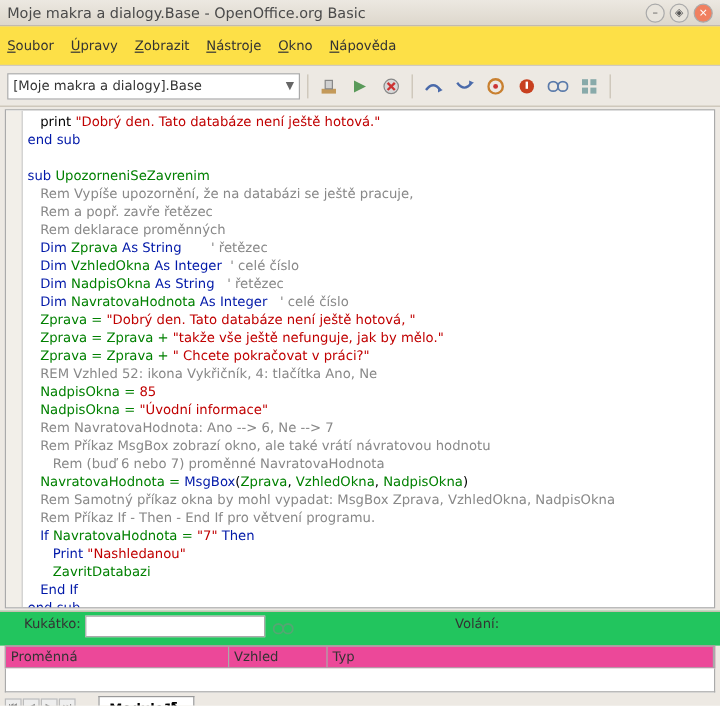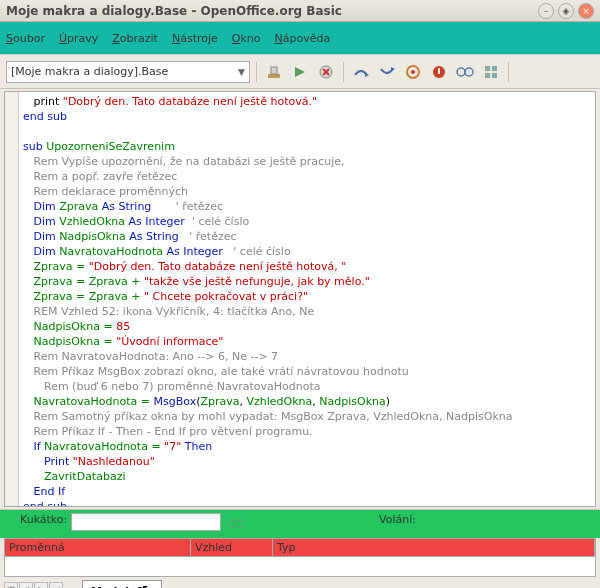--- a/index.html
+++ b/index.html
@@ -1,37 +1,37 @@
 <!DOCTYPE html>
 <html><head>
 <meta charset="utf-8">
 <style>
 *{box-sizing:border-box;margin:0;padding:0;font-family:"DejaVu Sans",Arial,sans-serif;font-size:11px}
 body{background:#ede9e3;width:600px;height:588px;overflow:hidden}
 .titlebar{height:22px;background:linear-gradient(#ece8e1,#ddd7cc);border-bottom:1px solid #b8b0a2;display:flex;align-items:center;padding:0 6px}
-.titlebar .title{flex:1;font-weight:bold;color:#4a4a4a;font-size:12px}
+.titlebar .title{flex:1;font-weight:normal;color:#4a4a4a;font-size:12px}
 .wbtn{width:16px;height:16px;border-radius:50%;margin-left:4px;border:1px solid #aaa;display:flex;align-items:center;justify-content:center;font-size:9px;color:#555;background:#e8e4dc}
 .wbtn.close{background:#f08060;color:#fff}
-.menubar{height:14px;background:#14b8a6;display:flex;align-items:center;padding:16px 6px;border-bottom:1px solid #d0cabf}
+.menubar{height:14px;background:#fde047;display:flex;align-items:center;padding:16px 6px;border-bottom:1px solid #d0cabf}
 .menubar span{margin-right:14px;color:#333}
 .menubar u{text-decoration:underline}
 .toolbar{height:34px;background:#ede9e3;display:flex;align-items:center;padding:0 6px;border-bottom:1px solid #c8c0b2;gap:4px}
 .libbox{background:#fff;border:1px solid #aaa;height:22px;width:244px;display:flex;align-items:center;padding:0 4px;color:#333}
 .libbox .dd{margin-left:auto;font-size:9px;color:#666}
 .tic{width:22px;height:22px;display:flex;align-items:center;justify-content:center;color:#555;font-size:13px}
 .sep{width:1px;height:20px;background:#c8c0b2;margin:0 2px}
 .editor{background:#fff;border:1px solid #aaa;margin:2px 4px;height:416px;overflow:hidden;position:relative}
 .gutter{position:absolute;left:0;top:0;width:14px;height:100%;background:#f2efe9;border-right:1px solid #ccc}
 pre{position:absolute;left:18px;top:2px;font-family:"DejaVu Sans Mono",monospace;font-size:12px;line-height:15px;white-space:pre}
 .kw{color:#0018a8}.str{color:#c00000}.cm{color:#888}.id{color:#008000}.nm{color:#c00000}
 .watch{display:flex;padding:3px 20px;border-top:1px solid #c8c0b2;background:#22c55e;gap:4px}
 .watch input{background:#fff;border:1px solid #aaa;height:18px;flex:1;max-width:150px}
 .watch .lbl{color:#333}
 .watch .call{margin-left:auto}
-.hdrrow{display:flex;background:#ef4444;border:1px solid #aaa;margin:0 4px}
+.hdrrow{display:flex;background:#ec4899;border:1px solid #aaa;margin:0 4px}
 .hdrrow div{border-right:1px solid #aaa;padding:2px 4px;color:#333;font-size:11px}
 .hdrrow div:nth-child(1){width:186px}.hdrrow div:nth-child(2){width:82px}.hdrrow div:nth-child(3){flex:1}
 .blank{height:20px;background:#fff;border:1px solid #aaa;border-top:none;margin:0 4px}
 .tabs{display:flex;align-items:center;height:20px;padding:0 4px;background:#ede9e3;gap:1px;margin-top:2px}
 .tabs .nav{width:14px;height:14px;border:1px solid #bbb;background:#eee;font-size:8px;display:flex;align-items:center;justify-content:center;color:#888}
 .tabs .tab{background:#fff;border:1px solid #999;border-bottom:none;padding:1px 8px;font-weight:bold;margin-left:18px}
 .cursor{font-size:14px;margin-left:-3px;margin-top:-3px}
 svg{display:block}
 </style>
 </head>

